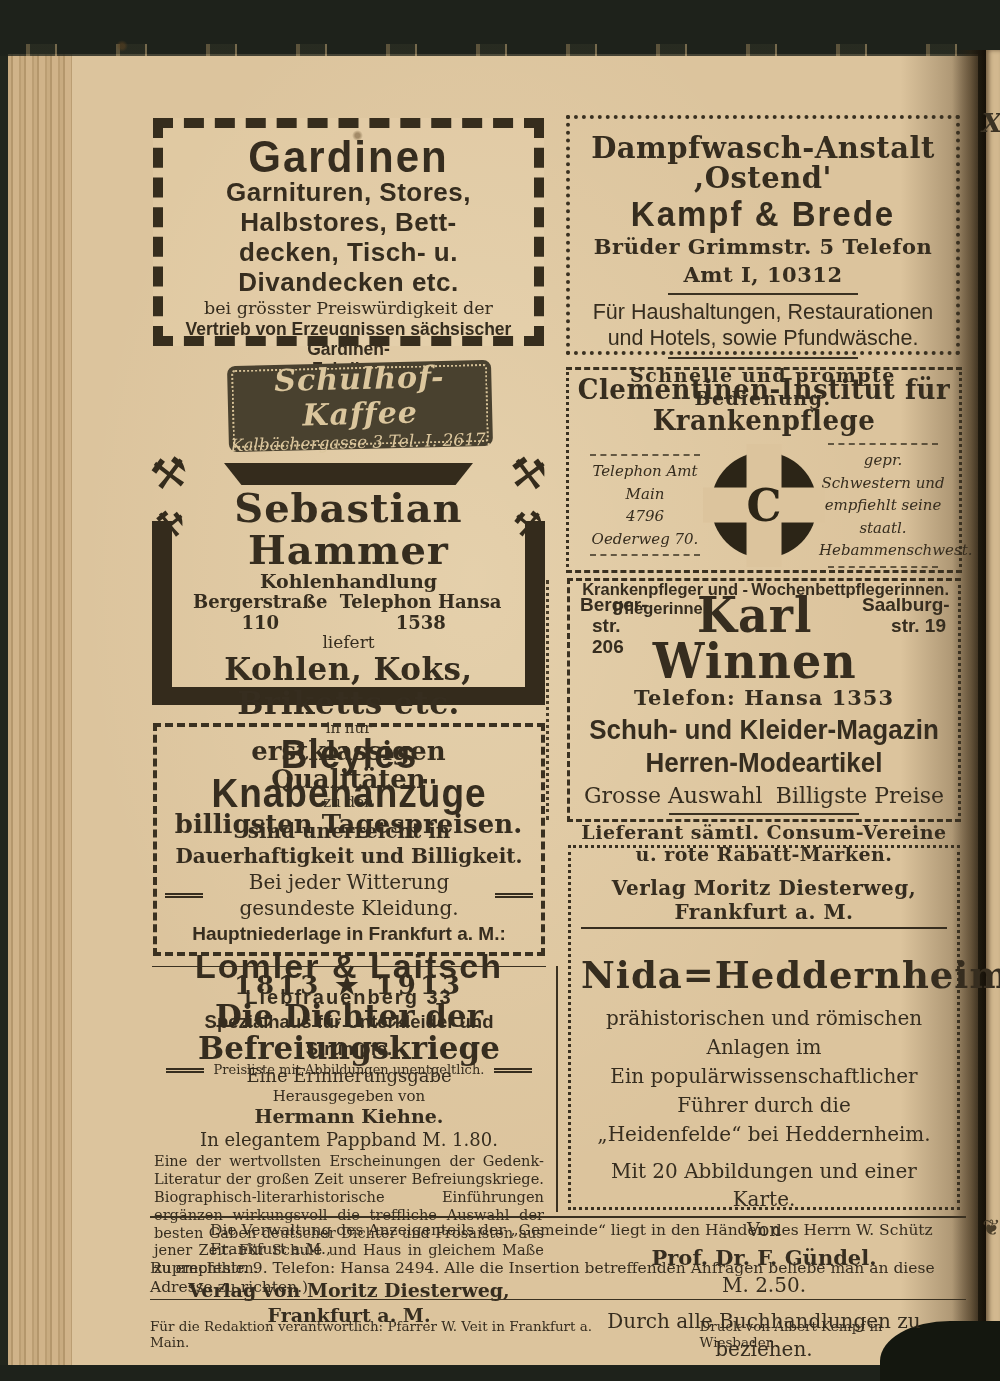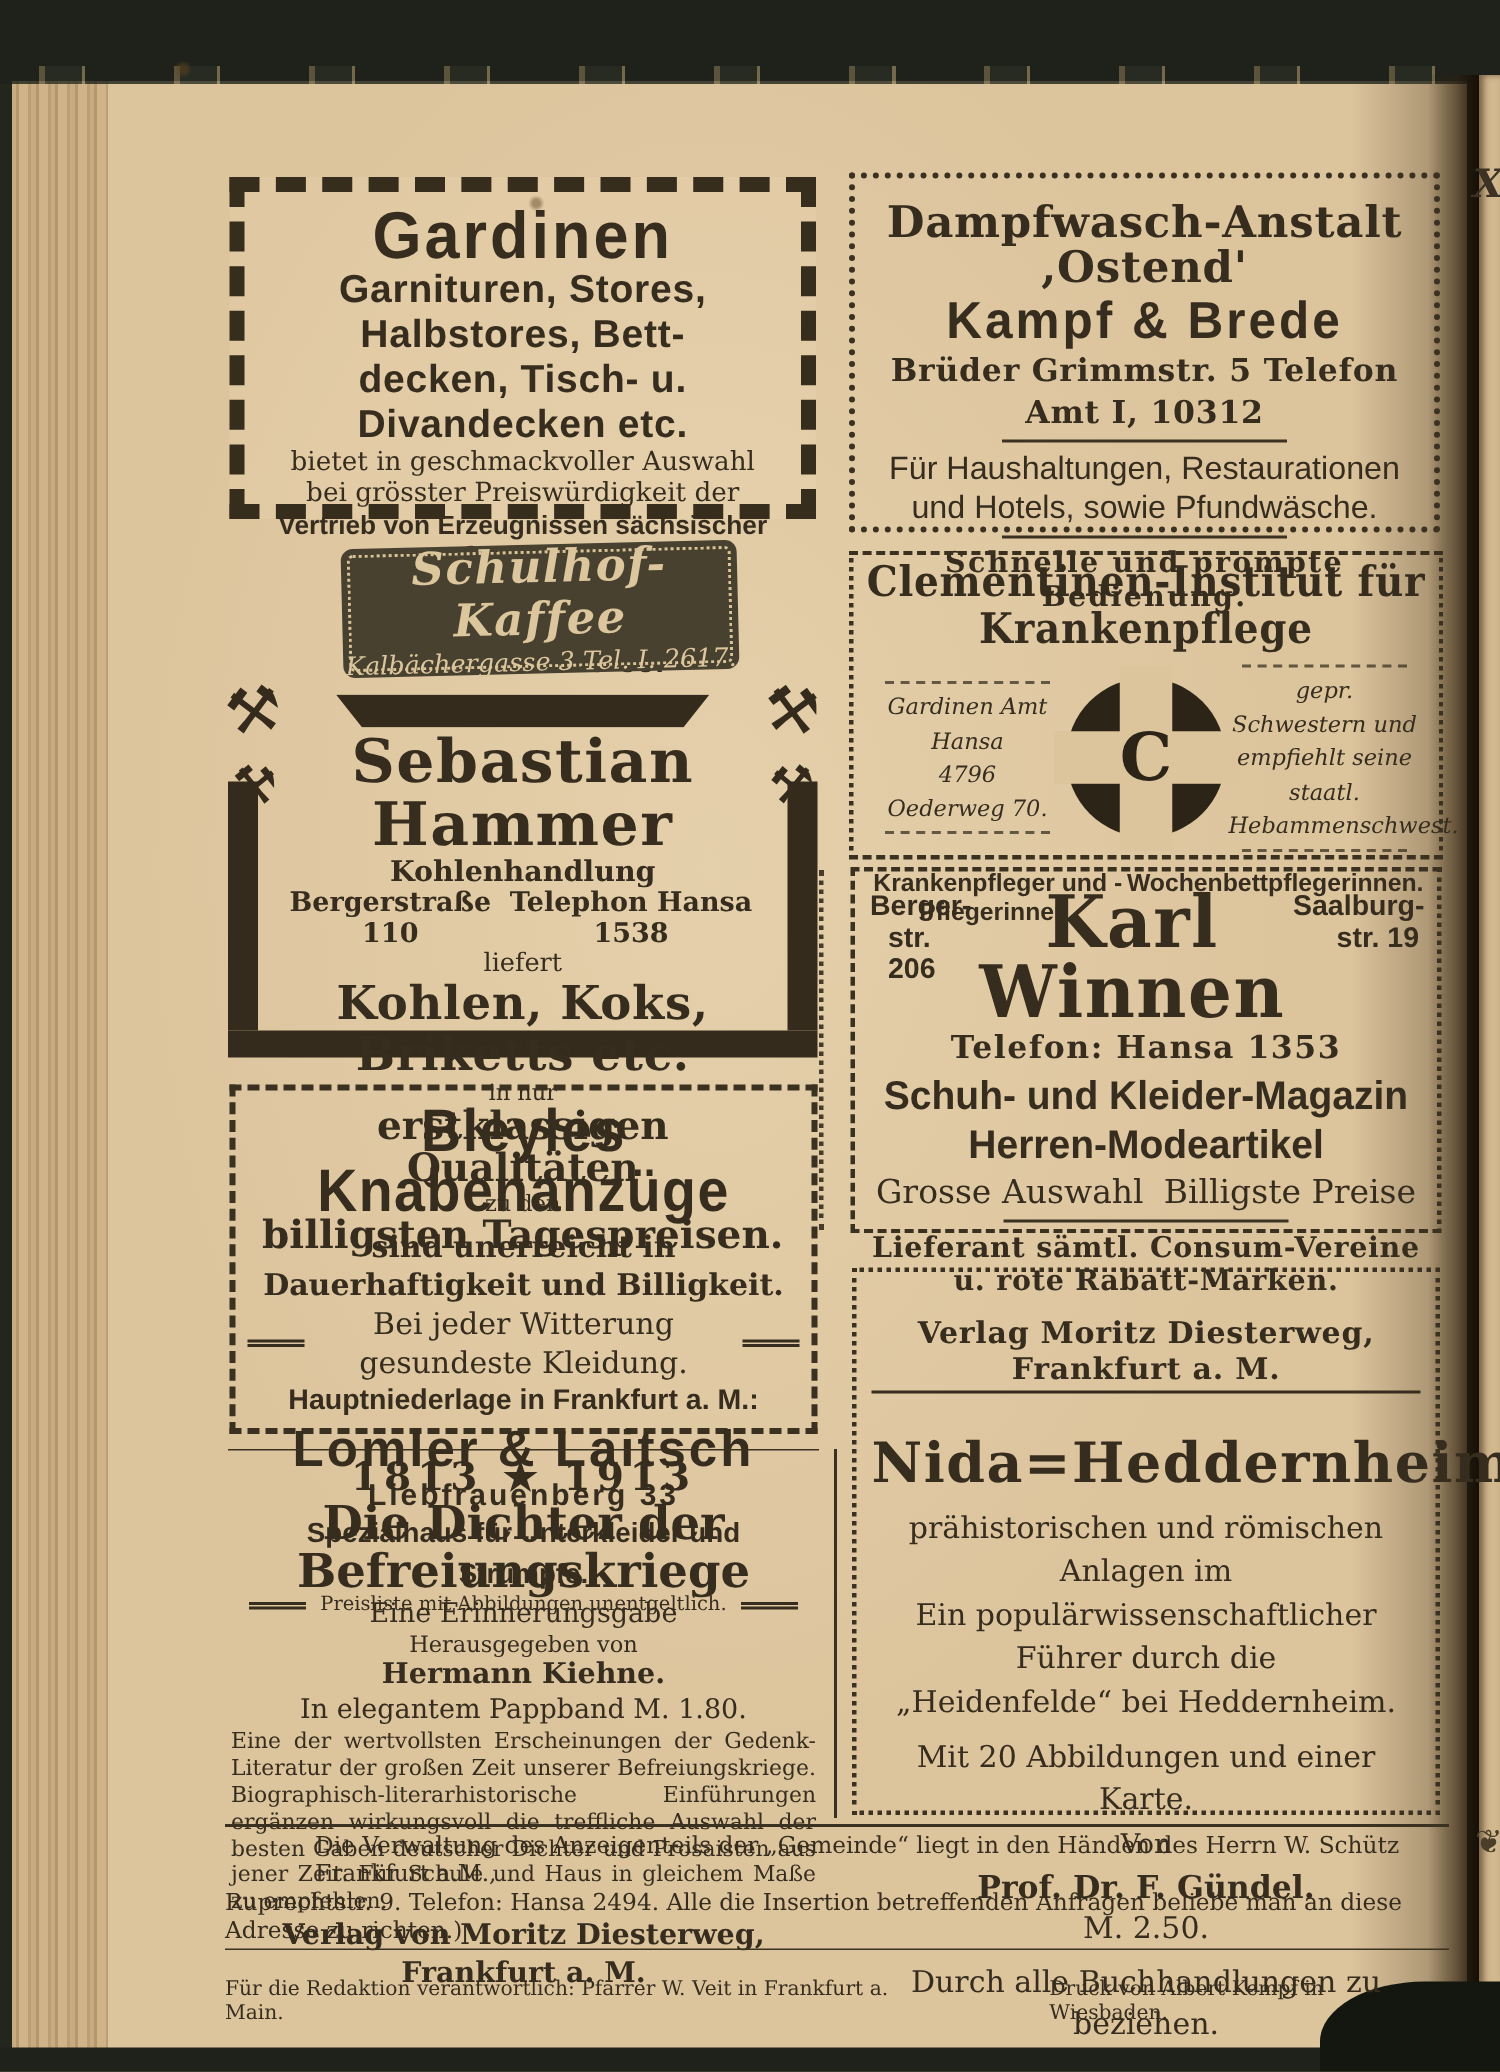--- a/index.html
+++ b/index.html
@@ -191,21 +191,20 @@
     <div class="next-page-marker">X</div>
     <div class="next-page-ornament">❦</div>
   </div>
   <div class="band-bottom"></div>
   <div class="corner-curl"></div>
 
   <div class="ad gardinen">
     <div class="t sans b">Gardinen</div>
     <div class="l12 sans b">Garnituren, Stores, Halbstores, Bett-</div>
     <div class="l12 sans b">decken, Tisch- u. Divandecken etc.</div>
-    <div class="l34">bietet in geschmackvoller Auswahl</div>
     <div class="l34">bei grösster Preiswürdigkeit der</div>
     <div class="l5 sans b">Vertrieb von Erzeugnissen sächsischer Gardinen-</div>
     <div class="l5 sans b">Fabriken</div>
     <div class="nm b">F. W. Holtz</div>
     <div class="ad1 sans b">Stiftstrasse 29-33.</div>
   </div>
 
   <div class="ad schulhof">
     <div class="n">Schulhof-Kaffee</div>
     <div class="a">Kalbächergasse 3 Tel. I. 2617.</div>
@@ -274,21 +273,21 @@
     <div class="b1">und Hotels,  sowie  Pfundwäsche.</div>
     <div class="short-rule"></div>
     <div class="b3 b">Schnelle und prompte Bedienung.</div>
   </div>
 
   <div class="ad clem">
     <div class="t b">Clementinen-Institut für Krankenpflege</div>
     <div class="mid">
       <div class="side">
         <div class="wave"></div>
-        <div>Gardinen Amt Hansa</div>
+        <div>Telephon Amt Main</div>
         <div>4796</div>
         <div>Oederweg 70.</div>
         <div class="wave"></div>
       </div>
       <div class="cross-circle">
         <div class="cross-v"></div>
         <div class="cross-h"></div>
         <div class="cross-letter">C</div>
       </div>
       <div class="side">

